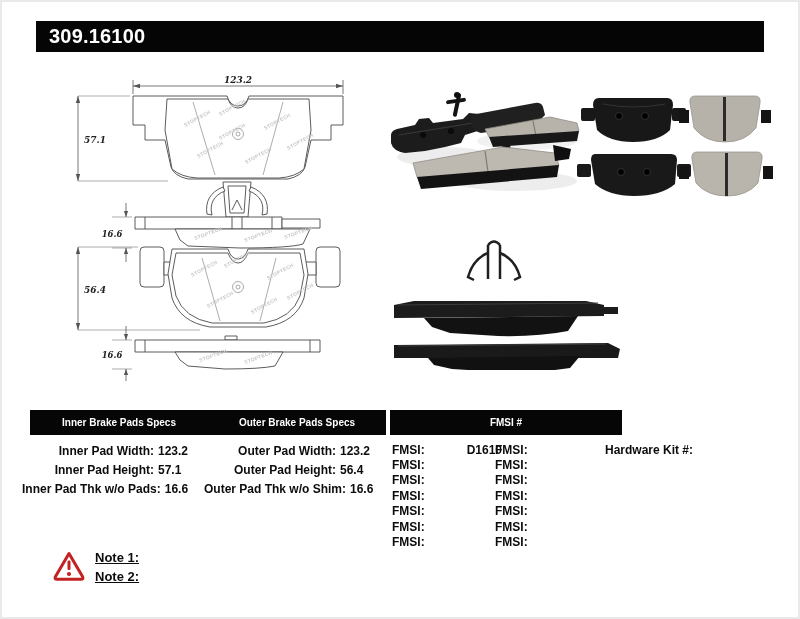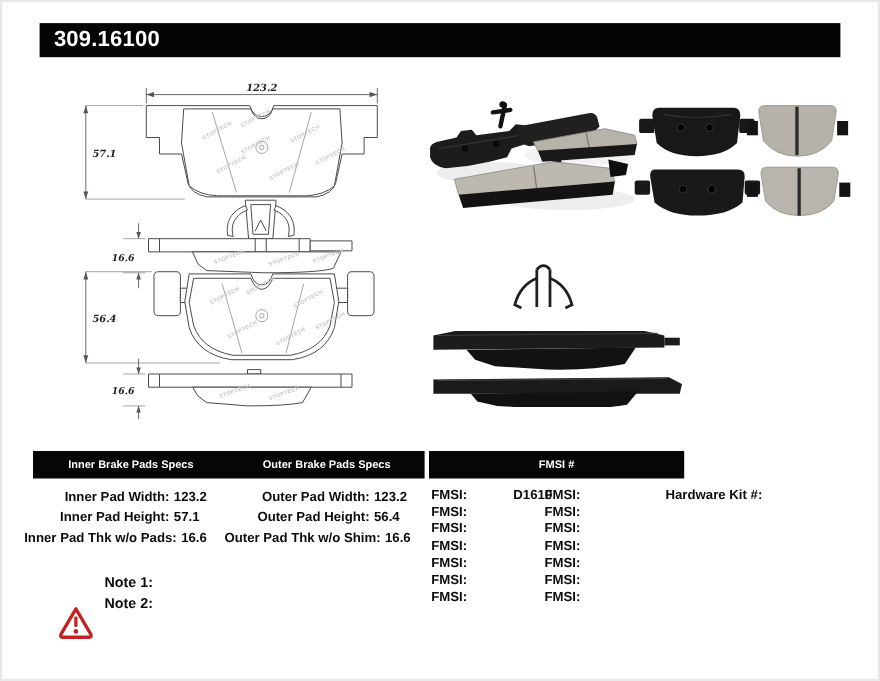--- a/index.html
+++ b/index.html
@@ -31,21 +31,21 @@
   .fmsi-row { display:flex; height:15.4px; align-items:center; font-size:12px; font-weight:bold; }
   .fmsi-row .cell { width:103px; display:flex; }
   .fmsi-row .lbl { white-space:nowrap; }
   .fmsi-row .val { margin-left:7px; white-space:nowrap;padding-left:35px; }
 
   .rel-col { left:605px; top:442px; width:170px; }
   .rel-row { display:flex; font-size:12px; font-weight:bold; height:16px; align-items:center; }
   .rel-row .val { margin-left:6px; }
 
   
-  .notes-text { left:95px; top:520px; }
+  .notes-text { left:95px; top:548px;text-decoration:underline; }
   .note-line { font-size:13px; font-weight:bold; line-height:19px; }
 
   
   svg { display:block; }
   .draw path, .draw line, .draw circle, .draw rect { vector-effect:non-scaling-stroke; }
   .oln { fill:#ffffff; stroke:#4a4a4a; stroke-width:0.9; }
   .oln2 { fill:none; stroke:#4a4a4a; stroke-width:0.9; }
   .thin { fill:none; stroke:#8a8a8a; stroke-width:0.7; }
   .dimln { stroke:#555; stroke-width:0.8; }
   .dimarrow { fill:#555; }

